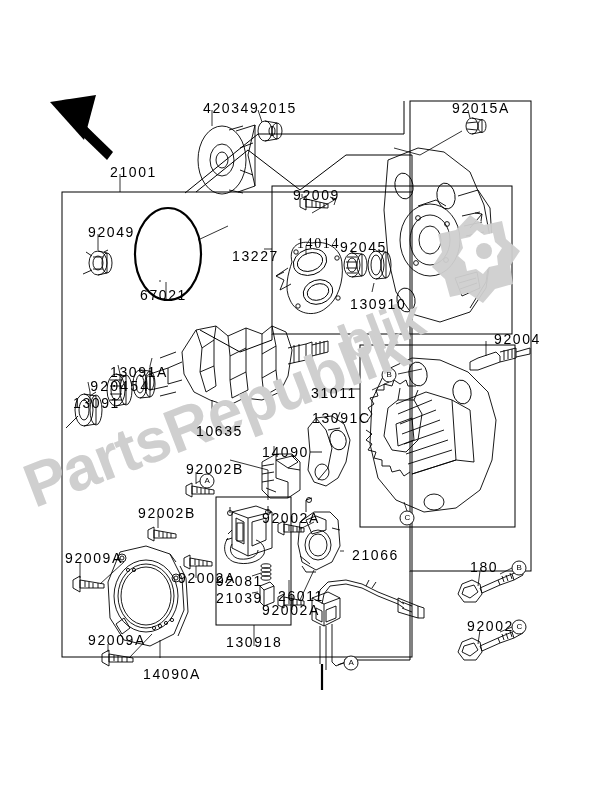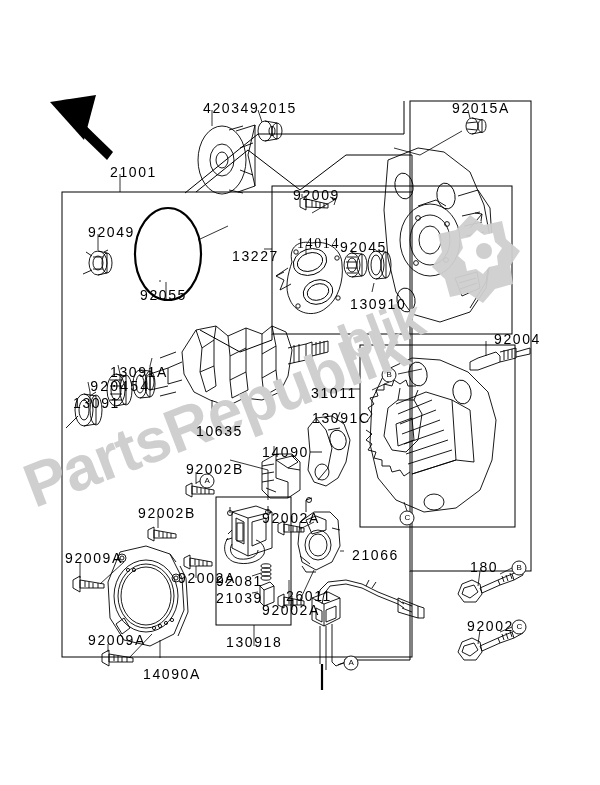--- a/index.html
+++ b/index.html
@@ -494,41 +494,41 @@
   <div id="labels">
       <div class="lbl" style="left: 203px; top: 101px;">42034</div>
       <div class="lbl" style="left: 250px; top: 101px;">92015</div>
       <div class="lbl" style="left: 452px; top: 101px;">92015A</div>
       <div class="lbl" style="left: 110px; top: 165px;">21001</div>
       <div class="lbl" style="left: 293px; top: 188px;">92009</div>
       <div class="lbl" style="left: 88px; top: 225px;">92049</div>
       <div class="lbl" style="left: 232px; top: 249px;">13227</div>
       <div class="lbl" style="left: 297px; top: 237px; font-family: Liberation Serif, serif;">14014</div>
       <div class="lbl" style="left: 340px; top: 240px;">92045</div>
-      <div class="lbl" style="left: 140px; top: 288px;">92055</div>
+      <div class="lbl" style="left: 140px; top: 288px;">67021</div>
       <div class="lbl" style="left: 350px; top: 297px;">130910</div>
       <div class="lbl" style="left: 462px; top: 332px; margin-left: 32px;">92004</div>
       <div class="lbl" style="left: 110px; top: 365px;">13091A</div>
       <div class="lbl" style="left: 90px; top: 380px; font-family: Liberation Mono, monospace;">920454</div>
       <div class="lbl" style="left: 311px; top: 386px;">31011</div>
       <div class="lbl" style="left: 73px; top: 396px;">13091</div>
       <div class="lbl" style="left: 312px; top: 411px;">13091C</div>
       <div class="lbl" style="left: 196px; top: 424px;">10635</div>
       <div class="lbl" style="left: 262px; top: 445px;">14090</div>
       <div class="lbl" style="left: 186px; top: 462px;">92002B</div>
       <div class="lbl" style="left: 138px; top: 506px;">92002B</div>
       <div class="lbl" style="left: 262px; top: 511px;">92002A</div>
       <div class="lbl" style="left: 65px; top: 551px;">92009A</div>
       <div class="lbl" style="left: 178px; top: 571px;">92002A</div>
       <div class="lbl" style="left: 352px; top: 548px;">21066</div>
       <div class="lbl" style="left: 470px; top: 560px;">180</div>
       <div class="lbl" style="left: 216px; top: 574px;">92081</div>
       <div class="lbl" style="left: 216px; top: 591px;">21039</div>
       <div class="lbl" style="left: 262px; top: 603px;">92002A</div>
-      <div class="lbl" style="left: 278px; top: 589px; margin-left: 8px;">26011</div>
+      <div class="lbl" style="left: 278px; top: 589px;">26011</div>
       <div class="lbl" style="left: 467px; top: 619px;">92002</div>
       <div class="lbl" style="left: 88px; top: 633px;">92009A</div>
       <div class="lbl" style="left: 226px; top: 635px;">130918</div>
       <div class="lbl" style="left: 143px; top: 667px;">14090A</div>
     </div>
   <div id="refletters">
       <div class="lbl" style="left: 204.5px; top: 477px; font-size: 8px; letter-spacing: 0px;">A</div>
       <div class="lbl" style="left: 348.5px; top: 659px; font-size: 8px; letter-spacing: 0px;">A</div>
       <div class="lbl" style="left: 386.5px; top: 371px; font-size: 8px; letter-spacing: 0px;">B</div>
       <div class="lbl" style="left: 516.5px; top: 564px; font-size: 8px; letter-spacing: 0px;">B</div>

